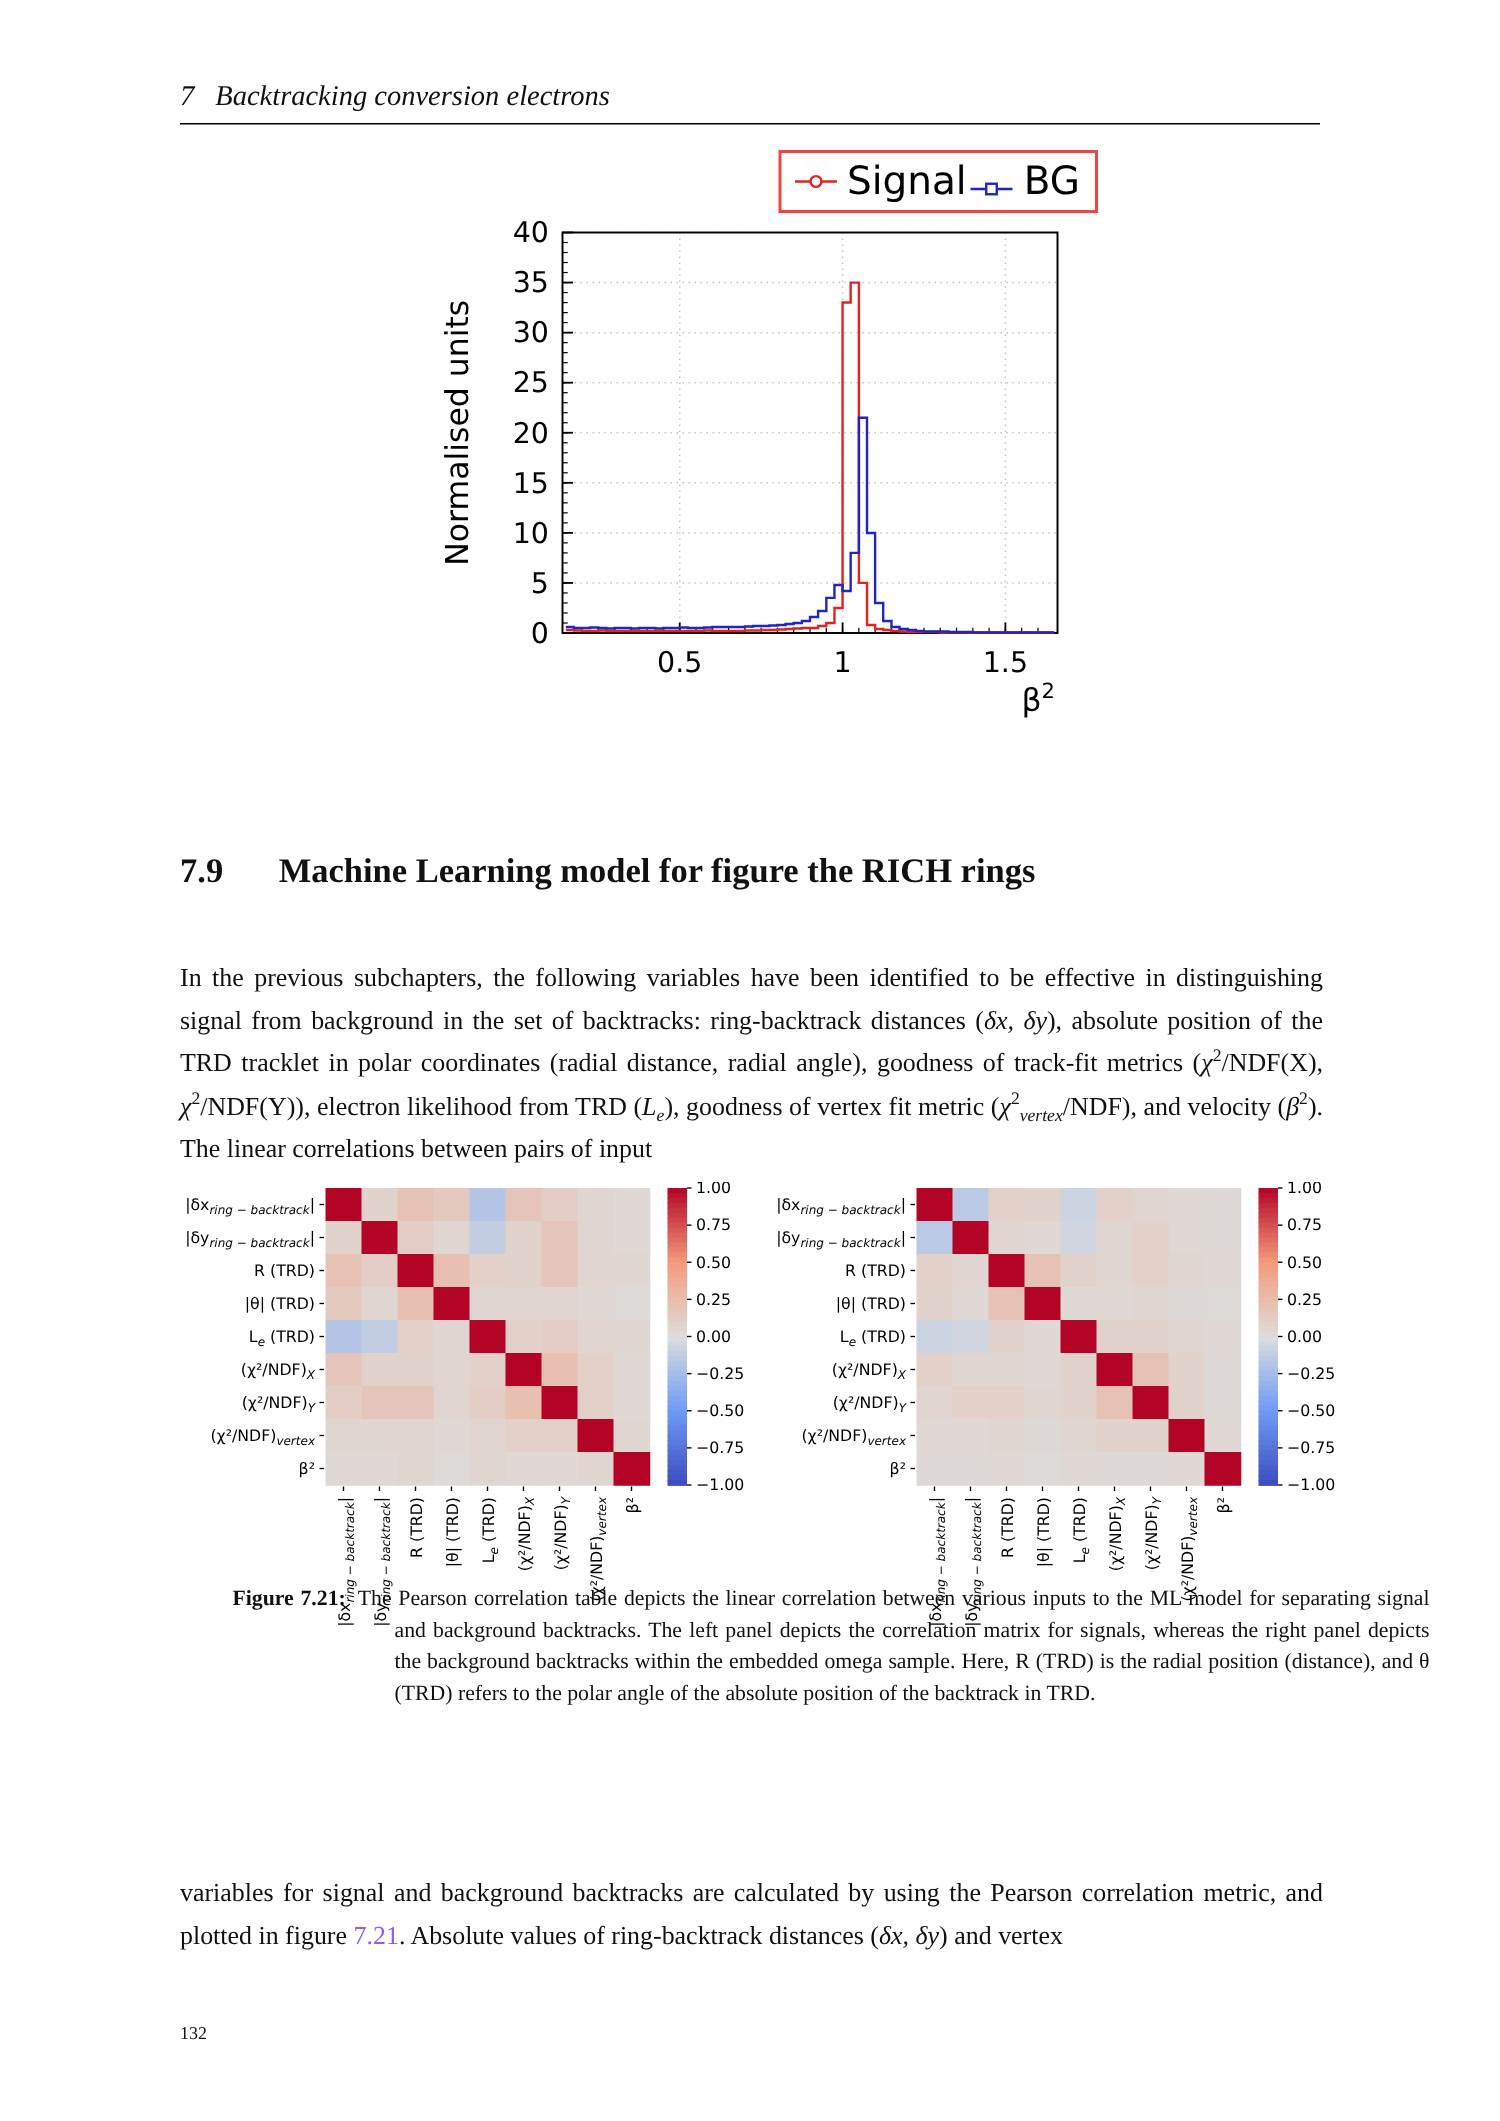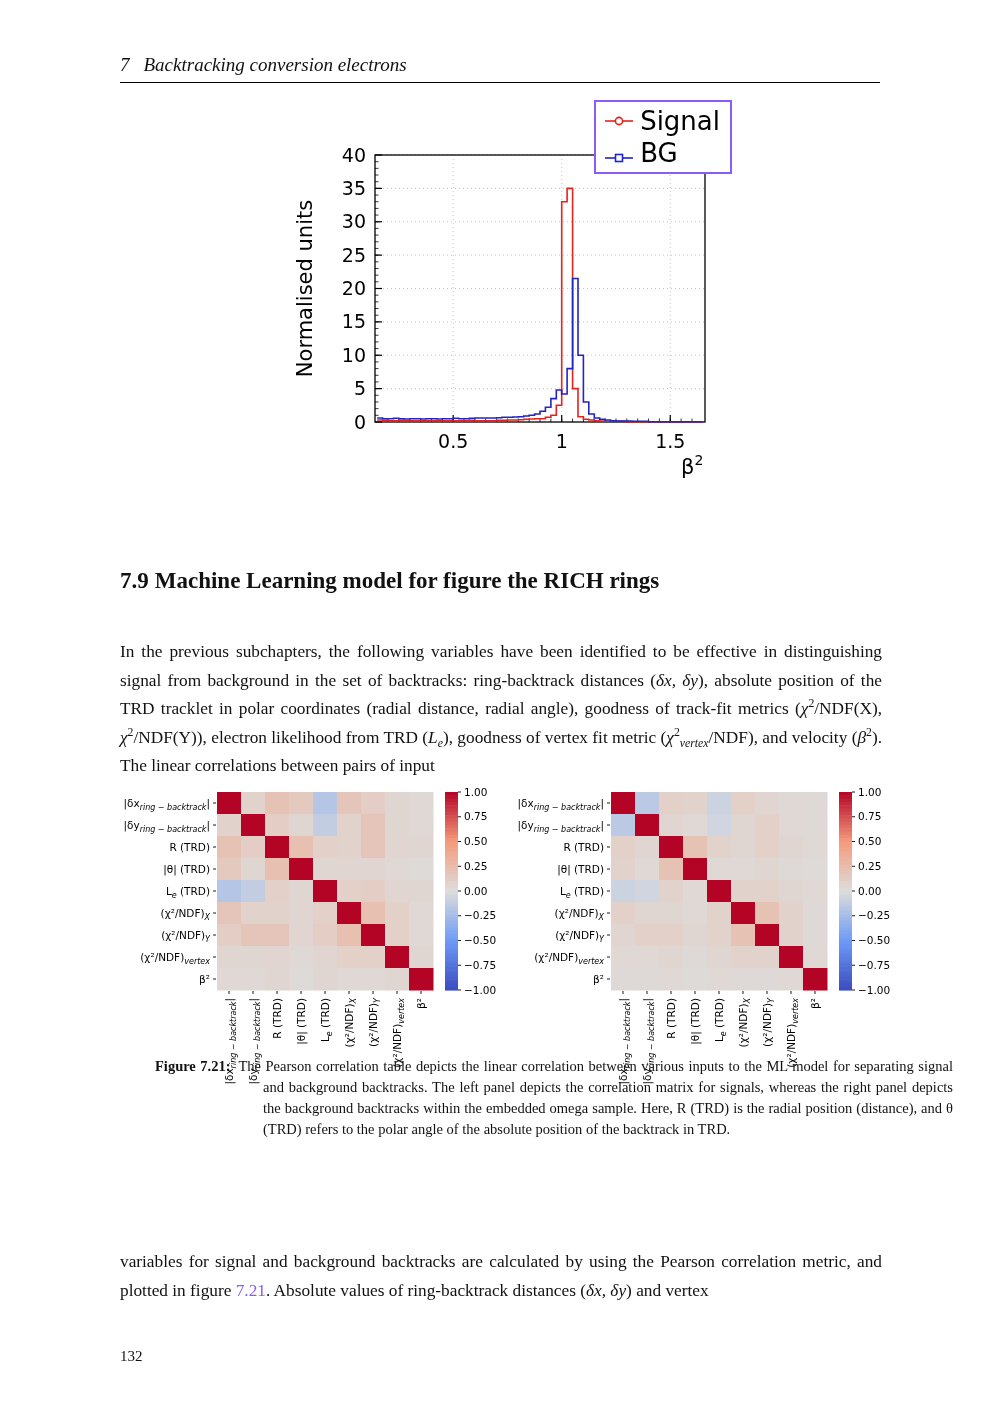--- a/index.html
+++ b/index.html
@@ -9,51 +9,51 @@
   
   .running-header{position:absolute;left:120px;top:54px;font-style:italic;font-size:19px;}
   .running-header .rh-num{margin-right:14px;}
   .header-rule{position:absolute;left:120px;top:82px;width:760px;height:1px;background:#000;}
 
   
   .fig1{position:absolute;left:290px;top:100px;width:430px;height:400px;margin:0;}
   #hist{display:block;}
   .tickLbl{font-family:"DejaVu Sans",sans-serif;font-size:19px;fill:#000;}
   .axLbl{font-family:"DejaVu Sans",sans-serif;font-size:21px;fill:#000;}
-  #hist-legend{position:absolute;top:0px;right:-12px;background:#fff;border:2px solid #8b5cf6;
-               padding:4px 10px 4px 8px;display:flex;flex-direction:column;gap:2px;z-index:2;}
+  #hist-legend{position:absolute;top:0px;right:-12px;background:#fff;border:2px solid #ef4444;
+               padding:4px 10px 4px 8px;display:flex;flex-direction:row;gap:2px;z-index:2;}
   .leg-row{display:flex;align-items:center;gap:6px;font-family:"DejaVu Sans",sans-serif;font-size:26px;}
   .leg-label{color:#000;}
 
   
   .caption{position:absolute;left:155px;width:690px;font-size:14.5px;line-height:21px;
            text-align:justify;padding-left:108px;text-indent:-108px;margin:0;}
   .cap1{top:502px;}
   .cap2{top:1056px;}
   .cap-label{font-weight:bold;margin-right:8px;}
 
   
   .sec-heading{position:absolute;left:120px;top:568px;margin:0;font-size:23px;font-weight:bold;}
-  .sec-num{margin-right:6px;}
+  .sec-num{margin-right:37px;}
 
   
   .body-text{position:absolute;left:120px;width:762px;margin:0;font-size:17.3px;
              line-height:28.5px;text-align:justify;}
   .p1{top:638px;}
   .p2{top:1248px;}
   .math{font-style:italic;}
   .sup{vertical-align:super;font-size:68%;line-height:0;}
   .sub{vertical-align:sub;font-size:68%;line-height:0;font-style:italic;}
   .ref{cursor:pointer;}
 
   
   .fig2{position:absolute;left:108px;top:788px;width:784px;display:flex;gap:4px;}
   .heatLbl{font-family:"DejaVu Sans",sans-serif;font-size:10.5px;fill:#000;}
 
-  .page-number{position:absolute;left:120px;top:1348px;font-size:15px;}
+  .page-number{position:absolute;left:120px;top:1348px;font-size:12px;}
 </style>
 </head>
 <body>
 
 <div class="sheet">
 
   <div class="running-header">
     <span class="rh-num">7</span><span class="rh-title">Backtracking conversion electrons</span>
   </div>
   <div class="header-rule"></div>

